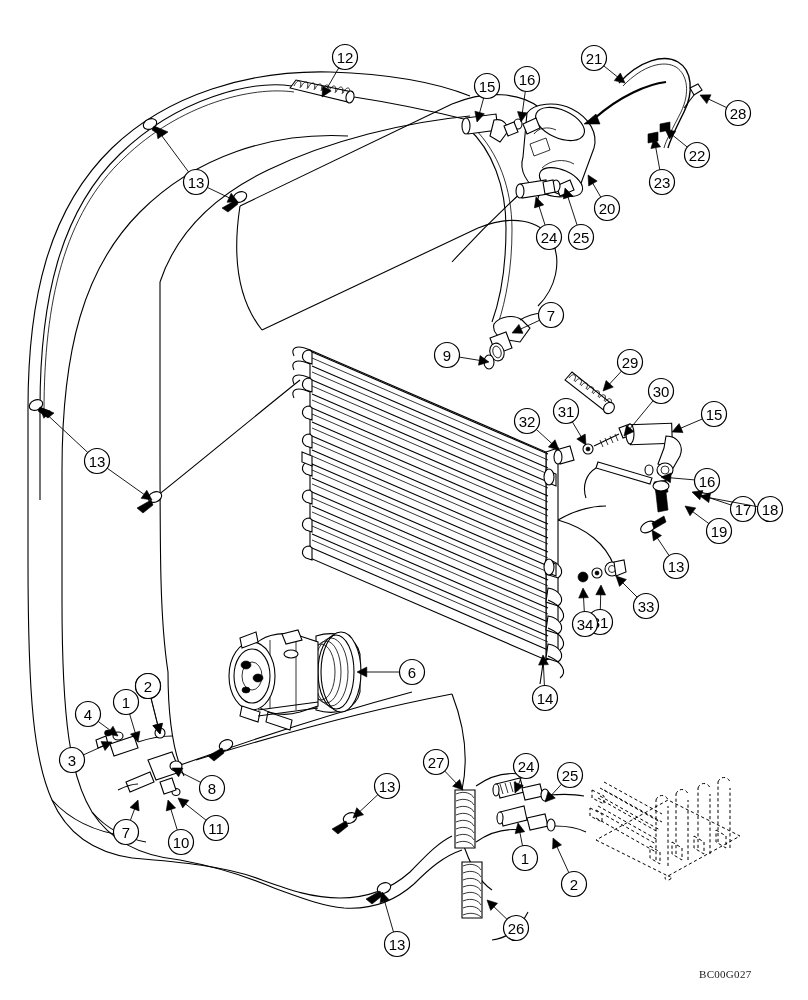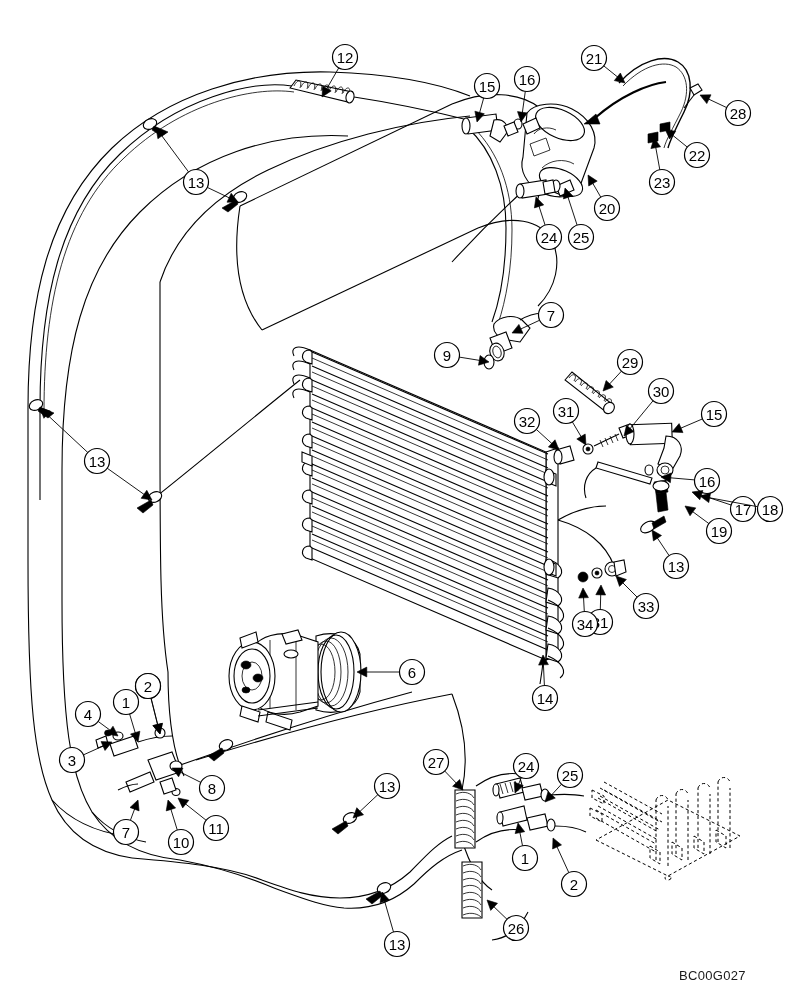--- a/index.html
+++ b/index.html
@@ -40,25 +40,26 @@
   .callout-circle { fill: #ffffff; stroke: #000000; stroke-width: 1.2; }
   .callout-text {
     font-family: "Liberation Sans", sans-serif;
     font-size: 15px;
     fill: #000000;
     text-anchor: middle;
     dominant-baseline: central;
   }
   .ref-code {
     position: absolute;
-    font-family: Liberation Sans, sans-serif;
-    font-size: 13px;
+    font-family: Liberation Serif, serif;
+    font-size: 11px;
     color: #1a1a1a;
     letter-spacing: 0.3px;
     white-space: nowrap;
+    margin-left: 20px;
   }
 </style>
 </head>
 <body>
 
 <div id="diagram-root">
 
   <svg id="diagram-svg" viewBox="0 0 808 1000">
 
     <g>

